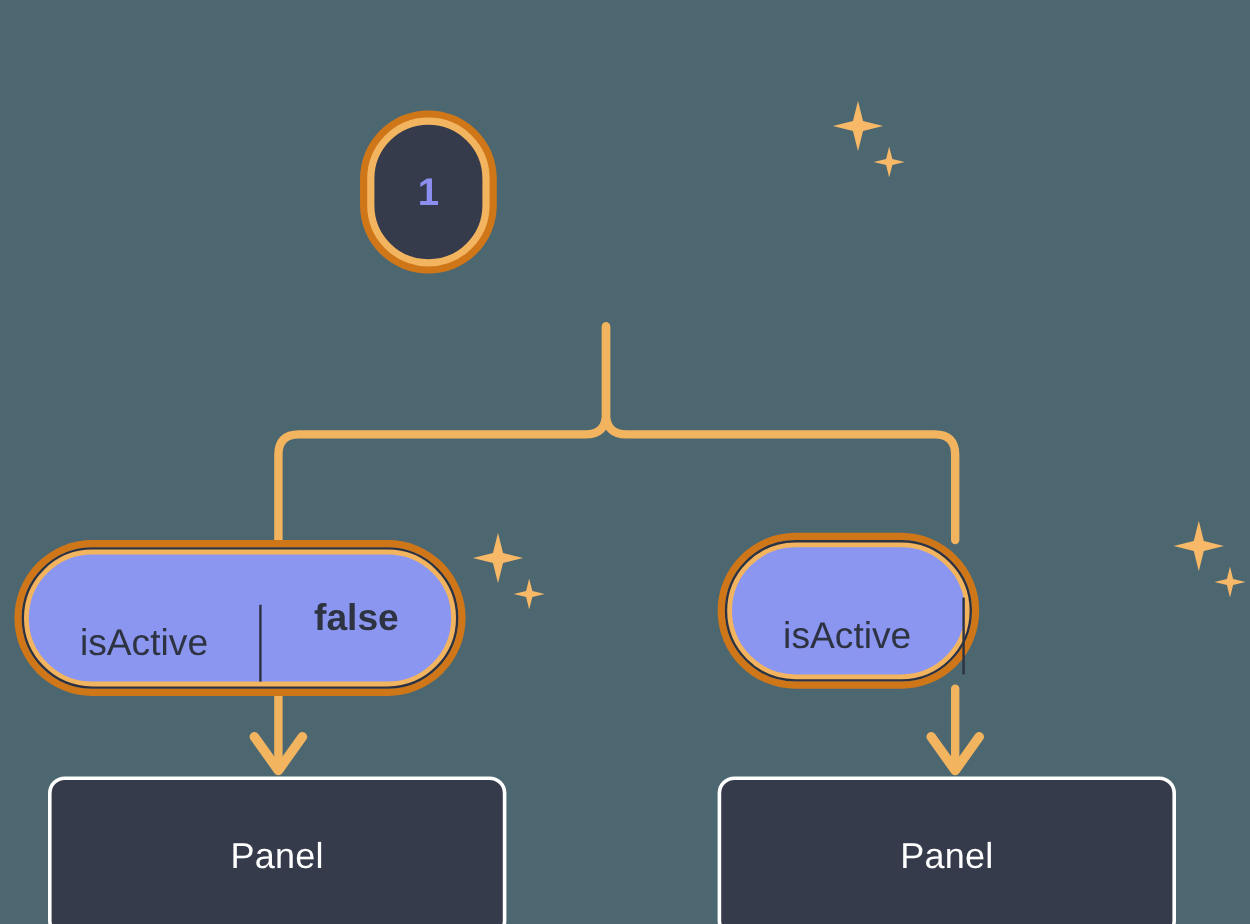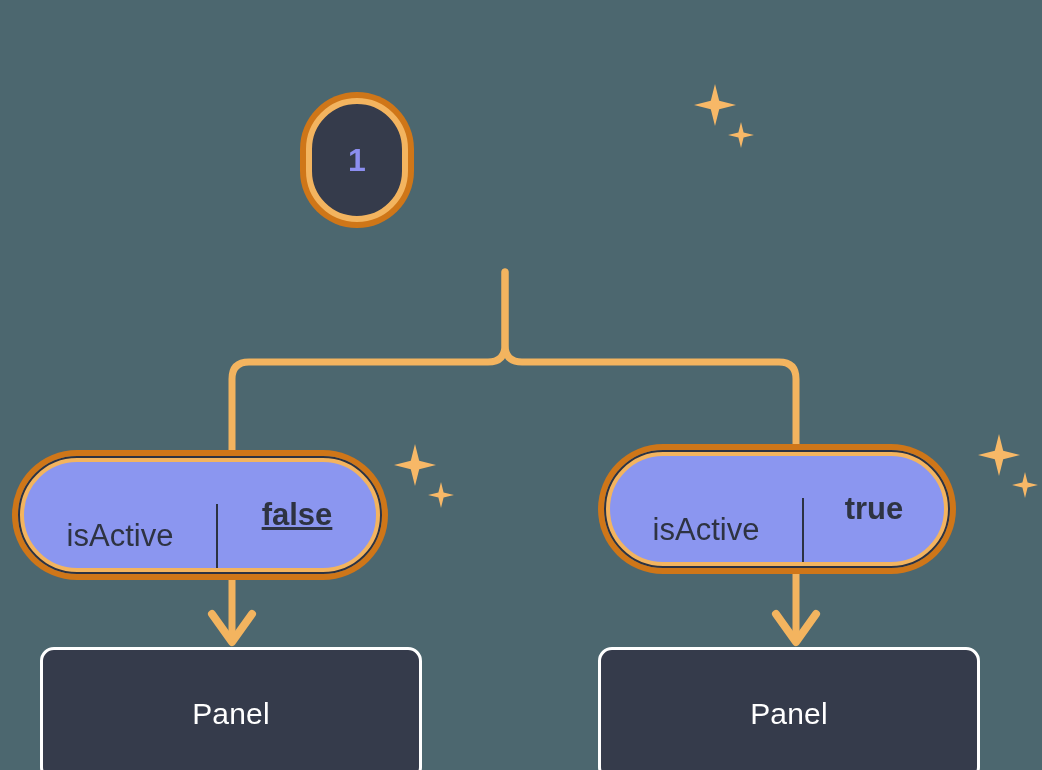--- a/index.html
+++ b/index.html
@@ -98,21 +98,21 @@
     font-size:31px;color:#2e3342;
     border-right:2px solid #2c3242;
     margin-top:42px;
   }
   .pill-purple .pill-val{
     font-size:31px;color:#2e3342;
   }
 
   #pill-is-active-false-wrap{ left:18px; top:456px; }
   #pill-is-active-false .pill-key{ width:194px; }
-  #pill-is-active-false .pill-val{ width:158px;text-decoration:underline; }
+  #pill-is-active-false .pill-val{ width:158px; }
 
   #pill-is-active-true-wrap{ left:604px; top:450px; }
   #pill-is-active-true .pill-key{ width:194px; }
   #pill-is-active-true .pill-val{ width:140px; }
 
   
   .sparkle-group{position:absolute;z-index:4;pointer-events:none;}
   .sparkle{
     position:absolute;
     background:#f7b867;
@@ -178,21 +178,20 @@
     <span class="sparkle star star-small"></span>
   </div>
 
   <div class="node-box panel-box" id="panel-left">
     <div class="node-title">Panel</div>
   </div>
 
   <div class="pill-wrap" id="pill-is-active-true-wrap">
     <div class="pill pill-purple" id="pill-is-active-true">
       <div class="pill-key">isActive</div>
-      <div class="pill-val">true</div>
     </div>
   </div>
 
   <div class="sparkle-group" id="spark-right">
     <span class="sparkle star star-big"></span>
     <span class="sparkle star star-small"></span>
   </div>
 
   <div class="node-box panel-box" id="panel-right">
     <div class="node-title">Panel</div>

